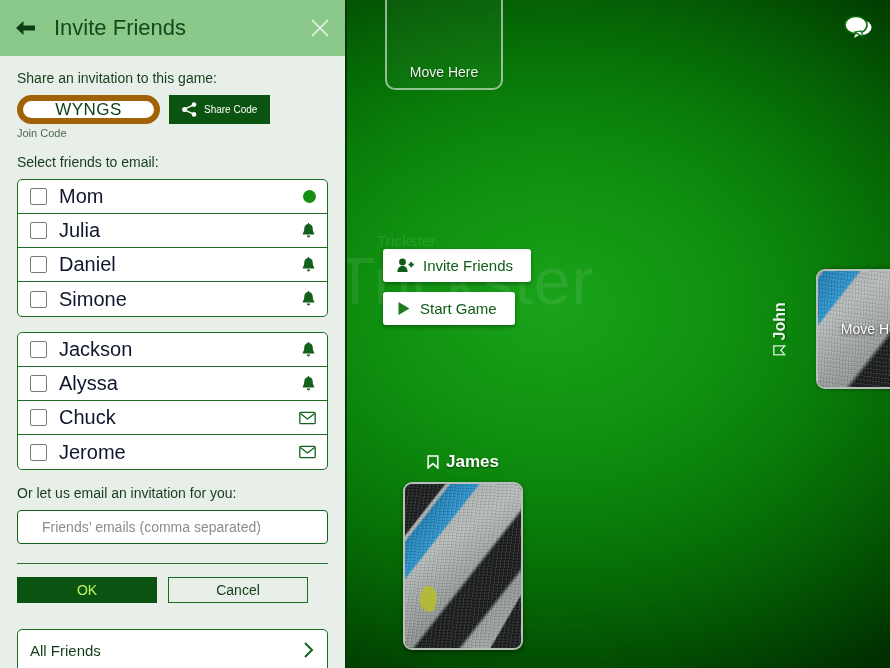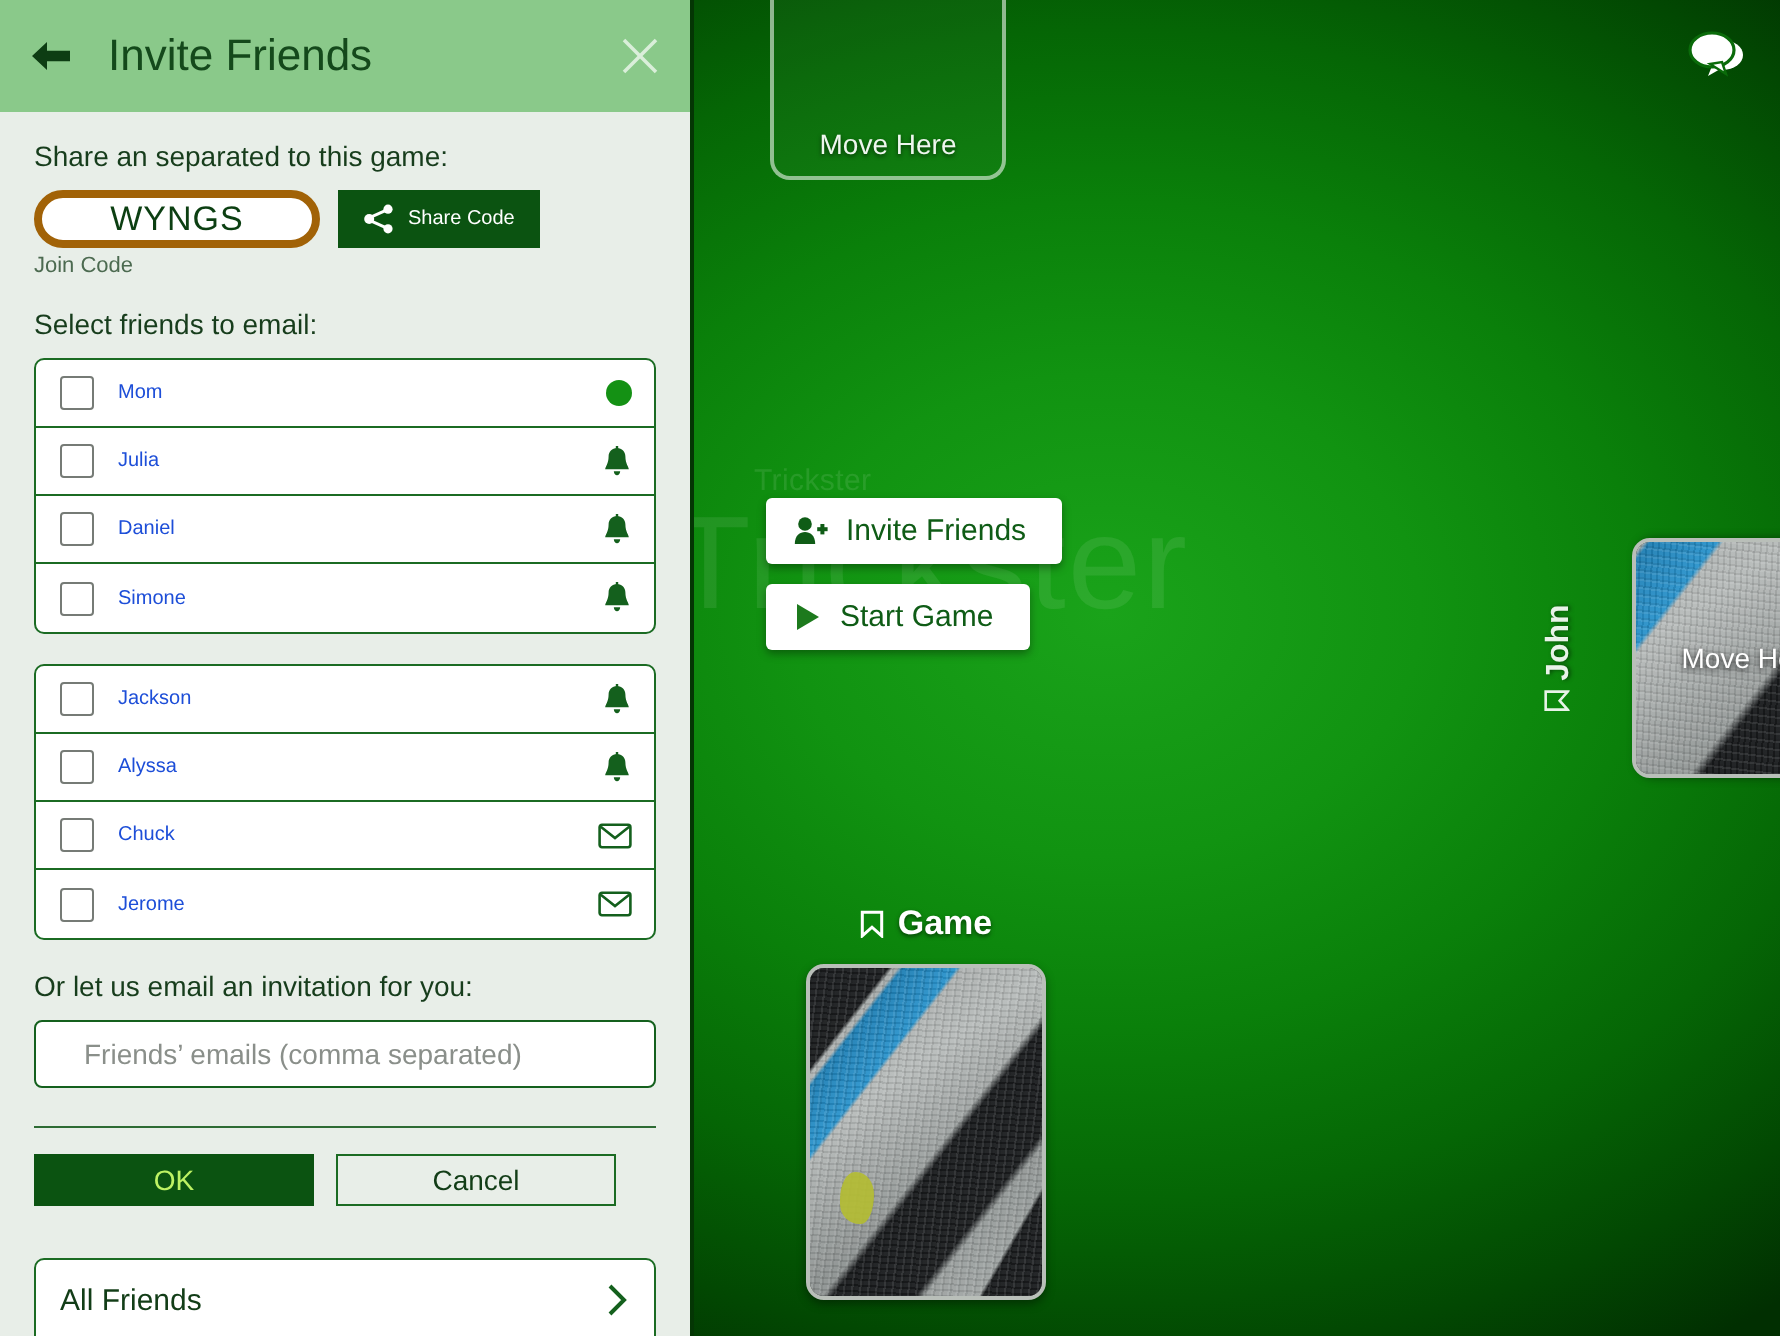--- a/index.html
+++ b/index.html
@@ -183,21 +183,21 @@
   .section-label {
     font-size: 14px; color: #173d1c;
     margin-bottom: 9px;
   }
 
   #code-row { display: flex; align-items: flex-start; gap: 9px; }
   #join-code-box {
     flex: 0 0 143px;
     height: 29px;
     background: #fff;
-    border: 4px solid #a16207;
+    border: 6px solid #a16207;
     border-radius: 15px;
     display: flex; align-items: center; justify-content: center;
     font-size: 17px; color: #0c3f12; letter-spacing: .5px;
     cursor: pointer;
   }
   #join-code-caption {
     text-align: left;
     font-size: 11px; color: #4c6a50;
     margin-top: 3px;
     width: 143px;
@@ -235,21 +235,21 @@
     width: 17px; height: 17px;
     border: 1px solid #767b76;
     background: #fff;
     border-radius: 2px;
     flex: 0 0 auto;
     cursor: pointer;
   }
   .fr-name {
     flex: 1;
     margin-left: 12px;
-    font-size: 10px; color: #1d4ed8;
+    font-size: 20px; color: #0f172a;
   }
   .fr-status { display: flex; align-items: center; }
   .dot-online {
     width: 13px; height: 13px;
     border-radius: 50%;
     background: #149114;
   }
 
   #email-label { margin-top: 2px; }
   #email-input {
@@ -349,21 +349,21 @@
         <div class="card-noise"></div>
         <div class="move-here-overlay">Move Here</div>
       </div>
     </div>
 
     <div id="james-seat">
       <div class="seat-name">
         <svg width="12" height="14" viewBox="0 0 11 13">
           <path d="M1 1 H10 V12 L5.5 8 L1 12 Z" fill="none" stroke="#ffffff" stroke-width="1.4"></path>
         </svg>
-        <span>Game</span>
+        <span>James</span>
       </div>
       <div id="james-card" class="card-face">
         <div class="card-art"></div>
         <div class="card-noise"></div>
         <div class="card-blob"></div>
       </div>
     </div>
 
   </div>
 
@@ -379,21 +379,21 @@
       <div id="close-btn">
         <svg width="22" height="22" viewBox="0 0 22 22">
           <line x1="3" y1="3" x2="19" y2="19" stroke="#e9f5e9" stroke-width="1.8"></line>
           <line x1="19" y1="3" x2="3" y2="19" stroke="#e9f5e9" stroke-width="1.8"></line>
         </svg>
       </div>
     </div>
 
     <div id="panel-body">
 
-      <div class="section-label">Share an separated to this game:</div>
+      <div class="section-label">Share an invitation to this game:</div>
 
       <div id="code-row">
         <div>
           <div id="join-code-box">WYNGS</div>
           <div id="join-code-caption">Join Code</div>
         </div>
         <button id="share-code-btn">
           <svg width="15" height="15" viewBox="0 0 15 15">
             <circle cx="12" cy="2.6" r="2.3" fill="#fff"></circle>
             <circle cx="12" cy="12.4" r="2.3" fill="#fff"></circle>

